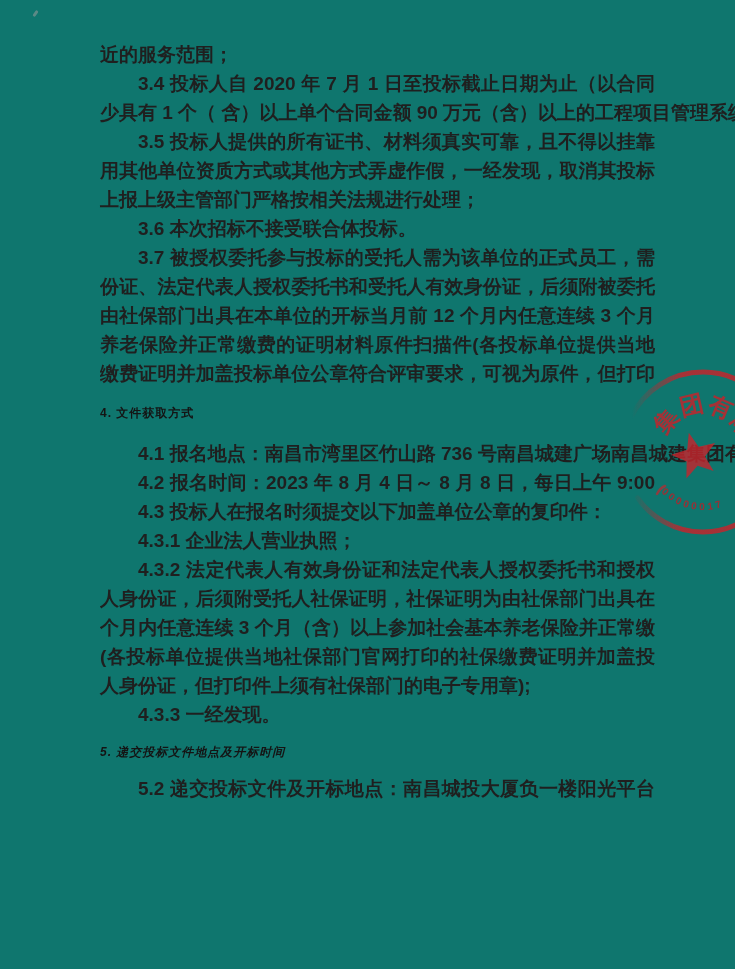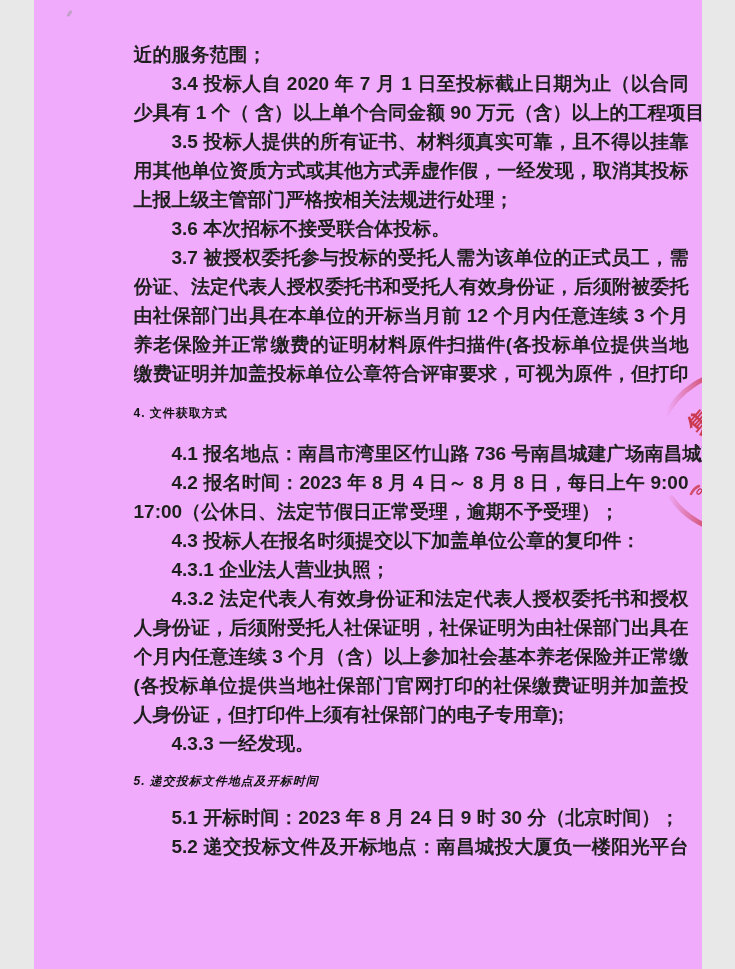--- a/index.html
+++ b/index.html
@@ -1,20 +1,20 @@
 <!DOCTYPE html>
 <html><head>
 <meta charset="utf-8">
 <style>
   html,body{margin:0;padding:0;}
   body{background:#e8e8e8;font-family:"Liberation Sans","DejaVu Sans",sans-serif;}
   #page{
     position:relative;
-    width:668px;height:969px;
-    background:#f0abfc;
+    width:735px;height:969px;
+    background:#0f766e;
     overflow:hidden;
     margin:0 auto;
   }
   #doc{
     position:absolute;left:100px;top:40px;width:555px;
     color:#1f1f1f;
   }
   .line{
     height:29px;line-height:29px;
     font-size:19px;font-weight:600;
@@ -64,31 +64,29 @@
       <div class="line">上报上级主管部门严格按相关法规进行处理；</div>
       <div class="line indent">3.6 本次招标不接受联合体投标。</div>
       <div class="line indent justify">3.7 被授权委托参与投标的受托人需为该单位的正式员工，需要提供法定代表人有效身</div>
       <div class="line justify">份证、法定代表人授权委托书和受托人有效身份证，后须附被委托人社保证明，社保证明为</div>
       <div class="line justify">由社保部门出具在本单位的开标当月前 12 个月内任意连续 3 个月（含）以上参加社会基本</div>
       <div class="line justify">养老保险并正常缴费的证明材料原件扫描件(各投标单位提供当地社保部门官网打印的社保</div>
       <div class="line justify">缴费证明并加盖投标单位公章符合评审要求，可视为原件，但打印件上须有社保部门的电子</div>
       <div class="heading h4">4.  文件获取方式</div>
       <div class="line indent">4.1 报名地点：南昌市湾里区竹山路 736 号南昌城建广场南昌城建集团有限公司报名；</div>
       <div class="line indent justify">4.2 报名时间：2023 年 8 月 4 日～ 8 月 8 日，每日上午 9:00 至 12:00，下午 14:00 至</div>
-      <div class="line">17:00（公休日、法定节假日正常受理，逾期不予受理）；</div>
       <div class="line indent">4.3 投标人在报名时须提交以下加盖单位公章的复印件：</div>
       <div class="line indent">4.3.1 企业法人营业执照；</div>
       <div class="line indent justify">4.3.2 法定代表人有效身份证和法定代表人授权委托书和授权委托人有效身份证、受托</div>
       <div class="line justify">人身份证，后须附受托人社保证明，社保证明为由社保部门出具在本单位的开标当月前 12</div>
       <div class="line justify">个月内任意连续 3 个月（含）以上参加社会基本养老保险并正常缴费的证明材料原件扫描件</div>
       <div class="line justify">(各投标单位提供当地社保部门官网打印的社保缴费证明并加盖投标单位公章符合评审要求，</div>
       <div class="line">人身份证，但打印件上须有社保部门的电子专用章);</div>
       <div class="line indent">4.3.3 一经发现。</div>
       <div class="heading h5">5.  递交投标文件地点及开标时间</div>
-      <div class="line indent">5.1 开标时间：2023 年 8 月 24 日 9 时 30 分（北京时间）；</div>
       <div class="line indent justify">5.2 递交投标文件及开标地点：南昌城投大厦负一楼阳光平台开标室（南昌市红谷滩区</div>
     </div>
 
   <svg id="seal" viewBox="615 355 120 210" width="120" height="210" xmlns="http://www.w3.org/2000/svg">
     <defs>
       <linearGradient id="fadeL" gradientUnits="userSpaceOnUse" x1="632" y1="0" x2="682" y2="0">
         <stop offset="0" stop-color="#c5242c" stop-opacity="0"></stop>
         <stop offset="1" stop-color="#c5242c" stop-opacity="0.9"></stop>
       </linearGradient>
       <path id="topTextArc" d="M 665.4 438.3 A 40 40 0 0 1 740.6 438.3" fill="none"></path>

